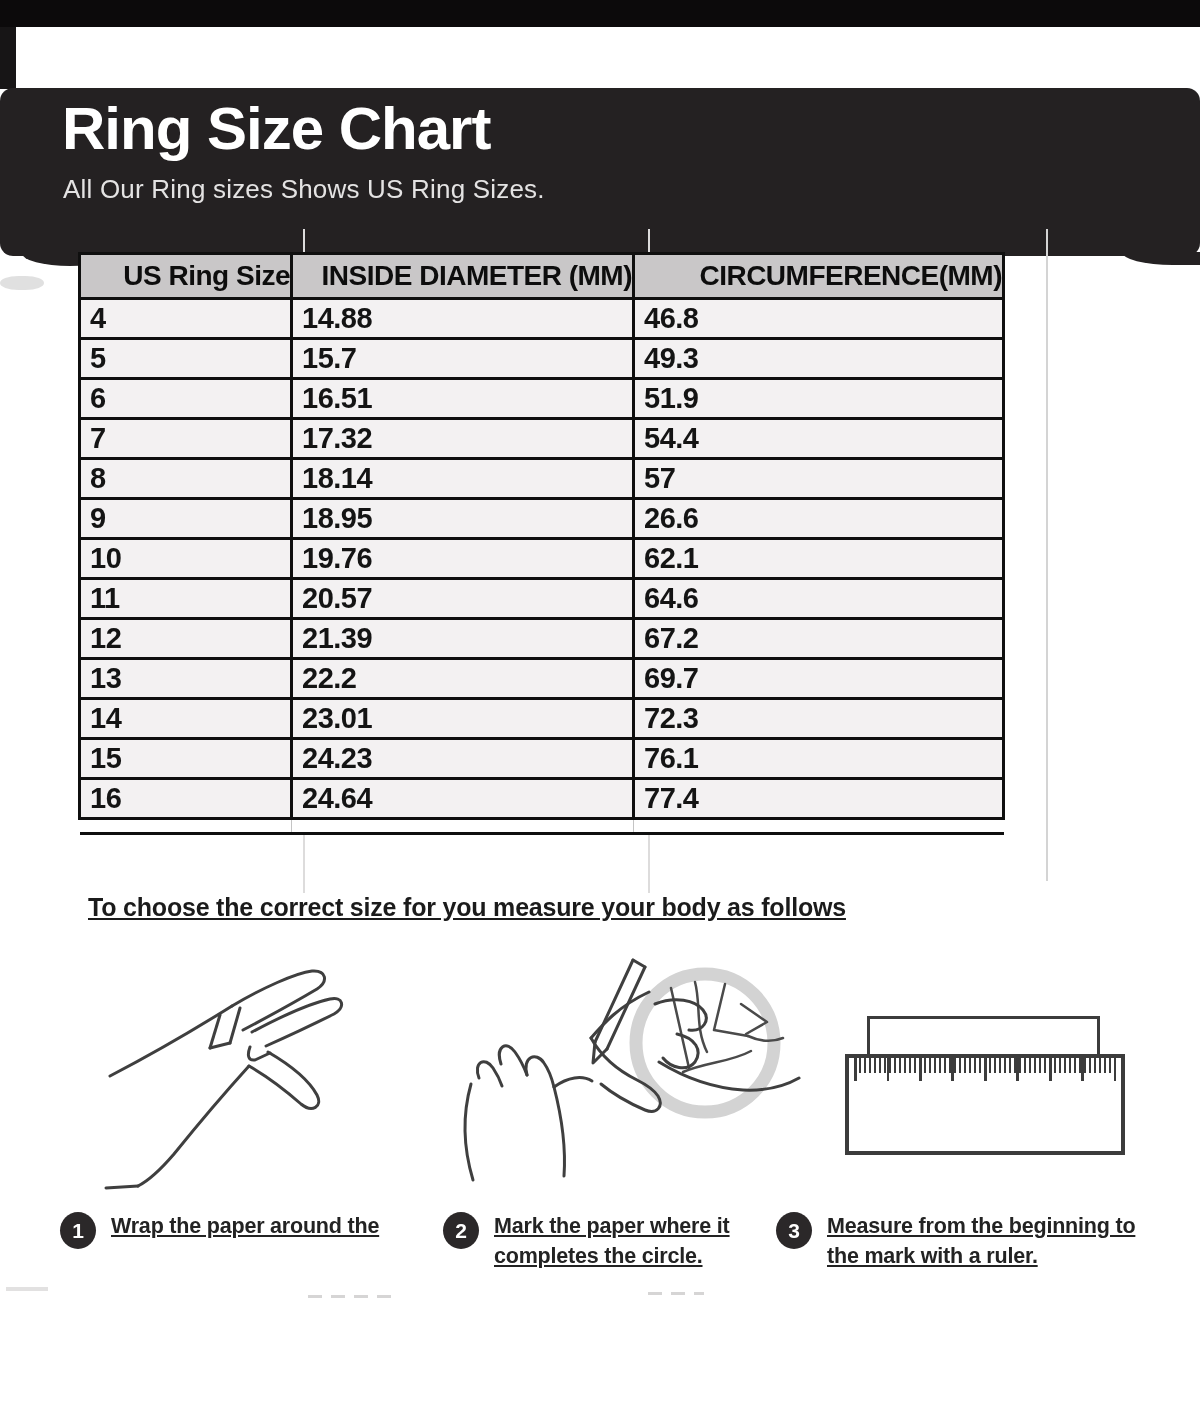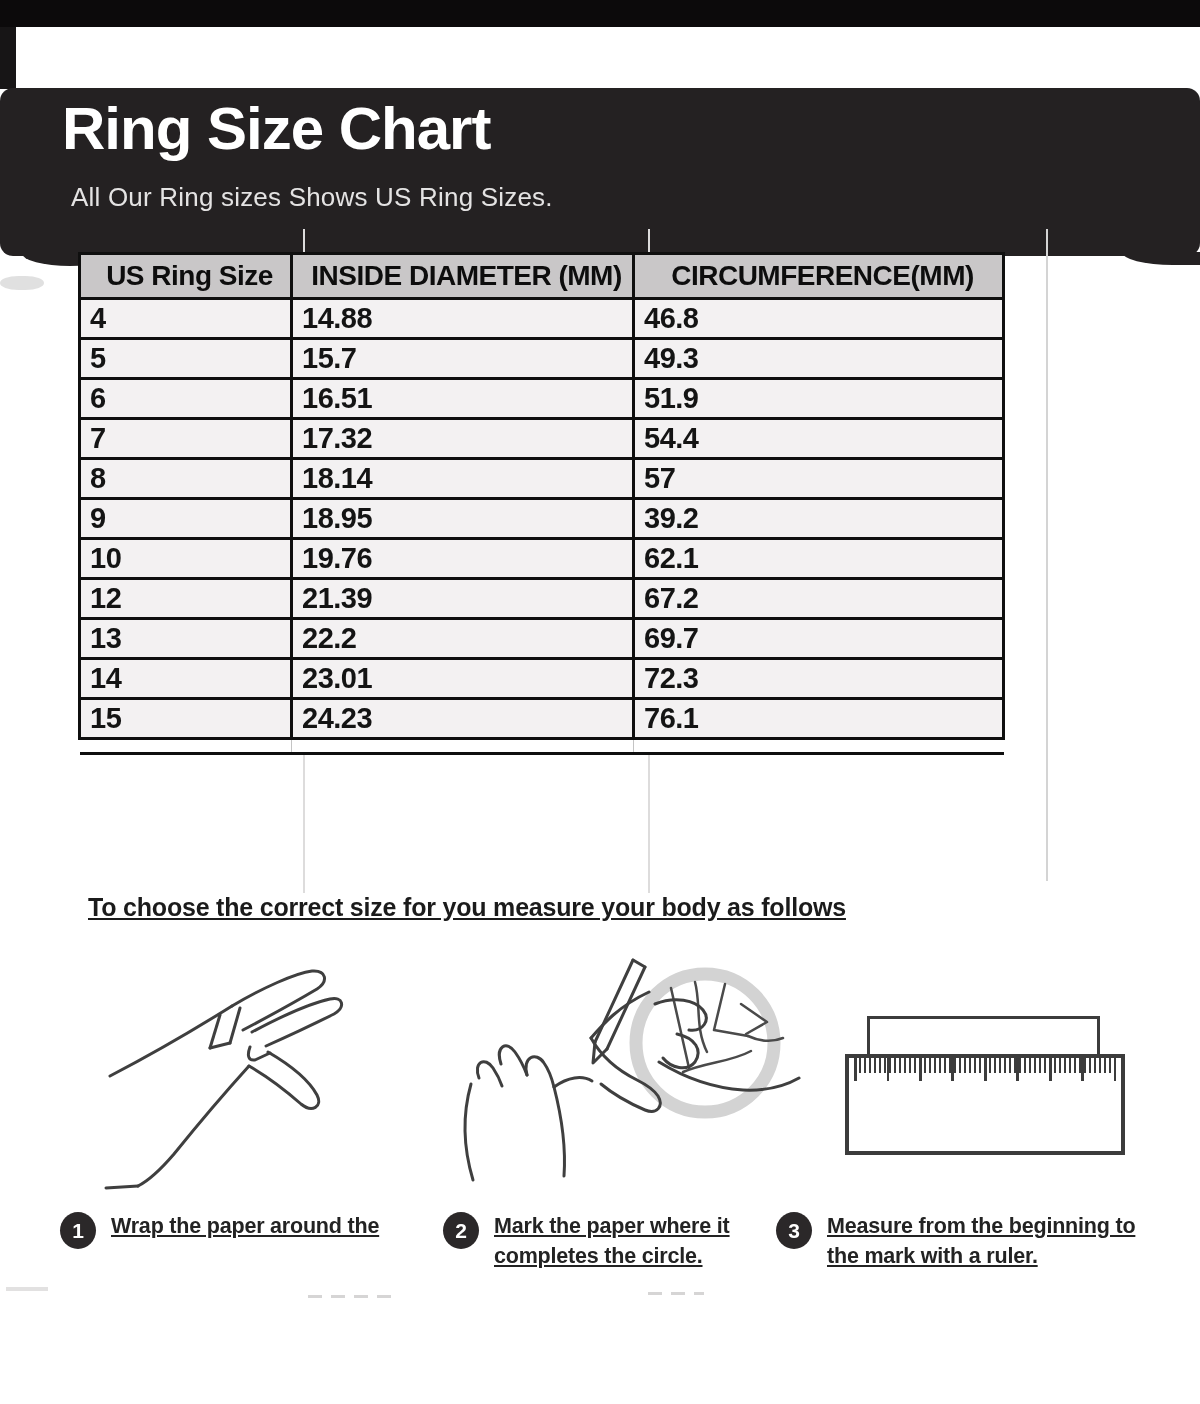--- a/index.html
+++ b/index.html
@@ -7,21 +7,21 @@
   body { width: 1200px; height: 1404px; font-family: "Liberation Sans", sans-serif; }
   .page { position: relative; width: 1200px; height: 1404px; background: #fff; overflow: hidden; }
 
   
   .top-bar { position: absolute; left: 0; top: 0; width: 1200px; height: 27px; background: #0c0a0b; }
   .top-left-block { position: absolute; left: 0; top: 27px; width: 16px; height: 62px; background: #171516; }
   .white-strip { position: absolute; left: 16px; top: 28px; width: 1184px; height: 60px; background: #ffffff; }
   .band { position: absolute; left: 0; top: 88px; width: 1200px; height: 168px; background: #242122; border-radius: 13px; }
   .band-title { position: absolute; left: 62px; top: 6px; margin: 0; font-size: 60px; font-weight: bold;
                 color: #ffffff; letter-spacing: -1px; white-space: nowrap; }
-  .band-subtitle { position: absolute; left: 63px; top: 86px; margin: 8px; font-size: 26px; font-weight: normal;
+  .band-subtitle { position: absolute; left: 63px; top: 86px; margin: 0; font-size: 26px; font-weight: normal;
                    color: #e4e3e3; letter-spacing: 0.2px; white-space: nowrap; }
   .band-dip-left { position: absolute; left: 22px; bottom: -10px; width: 96px; height: 14px; background: #242122;
                    border-radius: 0 0 55% 55% / 0 0 100% 100%; }
   .band-dip-right { position: absolute; right: 0; bottom: -9px; width: 78px; height: 13px; background: #242122;
                     border-radius: 0 0 0 65% / 0 0 0 100%; }
 
   
   .bg-vline { position: absolute; width: 2px; background: #dddcdc; }
   .vline-1 { left: 303px; top: 229px; height: 664px; }
   .vline-2 { left: 648px; top: 229px; height: 664px; }
@@ -33,21 +33,21 @@
   .dash-0 { left: 6px; top: 1287px; width: 42px; height: 4px; background: #e2e1e1; }
   .dash-1 { left: 308px; top: 1295px; width: 88px; }
   .dash-2 { left: 648px; top: 1292px; width: 56px; }
   .dash-3 { left: 1057px; top: 1292px; width: 3px; height: 11px; background: #cfcfcf; }
 
   
   table.size-table { position: absolute; left: 78px; top: 252px; width: 924px;
                      border-collapse: collapse; table-layout: fixed; }
   .size-table th, .size-table td { border: 3px solid #0f0f0f; overflow: hidden; white-space: nowrap; }
   .size-table th { height: 45px; background: #c9c7c8; color: #0d0d0d; font-size: 28px; font-weight: bold;
-                   text-align: center; padding: 0 0 0 8px; letter-spacing: -0.5px; }
+                   text-align: right; padding: 0 0 0 8px; letter-spacing: -0.5px; }
   .size-table td { height: 40px; background: #f3f1f2; color: #141414; font-size: 29px; font-weight: bold;
                    text-align: left; padding: 0 0 0 9px; letter-spacing: -0.5px; }
   .size-table tfoot td { height: 15px; background: #ffffff; border-top: 3px solid #0f0f0f;
                          border-bottom: 3px solid #0f0f0f; border-left: 1px solid #c4c4c4;
                          border-right: 1px solid #c4c4c4; }
   .size-table tfoot td:first-child { border-left: none; }
   .size-table tfoot td:last-child { border-right: none; }
 
   
   .instruction { position: absolute; left: 88px; top: 893px; margin: 0; font-size: 25px; font-weight: bold;
@@ -134,46 +134,56 @@
           <td>54.4</td>
         </tr>
         <tr>
           <td>8</td>
           <td>18.14</td>
           <td>57</td>
         </tr>
         <tr>
           <td>9</td>
           <td>18.95</td>
-          <td>39.2</td>
+          <td>26.6</td>
         </tr>
         <tr>
           <td>10</td>
           <td>19.76</td>
           <td>62.1</td>
         </tr>
         <tr>
+          <td>11</td>
+          <td>20.57</td>
+          <td>64.6</td>
+        </tr>
+        <tr>
           <td>12</td>
           <td>21.39</td>
           <td>67.2</td>
         </tr>
         <tr>
           <td>13</td>
           <td>22.2</td>
           <td>69.7</td>
         </tr>
         <tr>
           <td>14</td>
           <td>23.01</td>
           <td>72.3</td>
         </tr>
         <tr>
           <td>15</td>
           <td>24.23</td>
           <td>76.1</td>
+        </tr>
+        <tr>
+          <td>16</td>
+          <td>24.64</td>
+          <td>77.4</td>
         </tr>
       </tbody>
     <tfoot>
       <tr>
         <td></td>
         <td></td>
         <td></td>
       </tr>
     </tfoot>
   </table>

